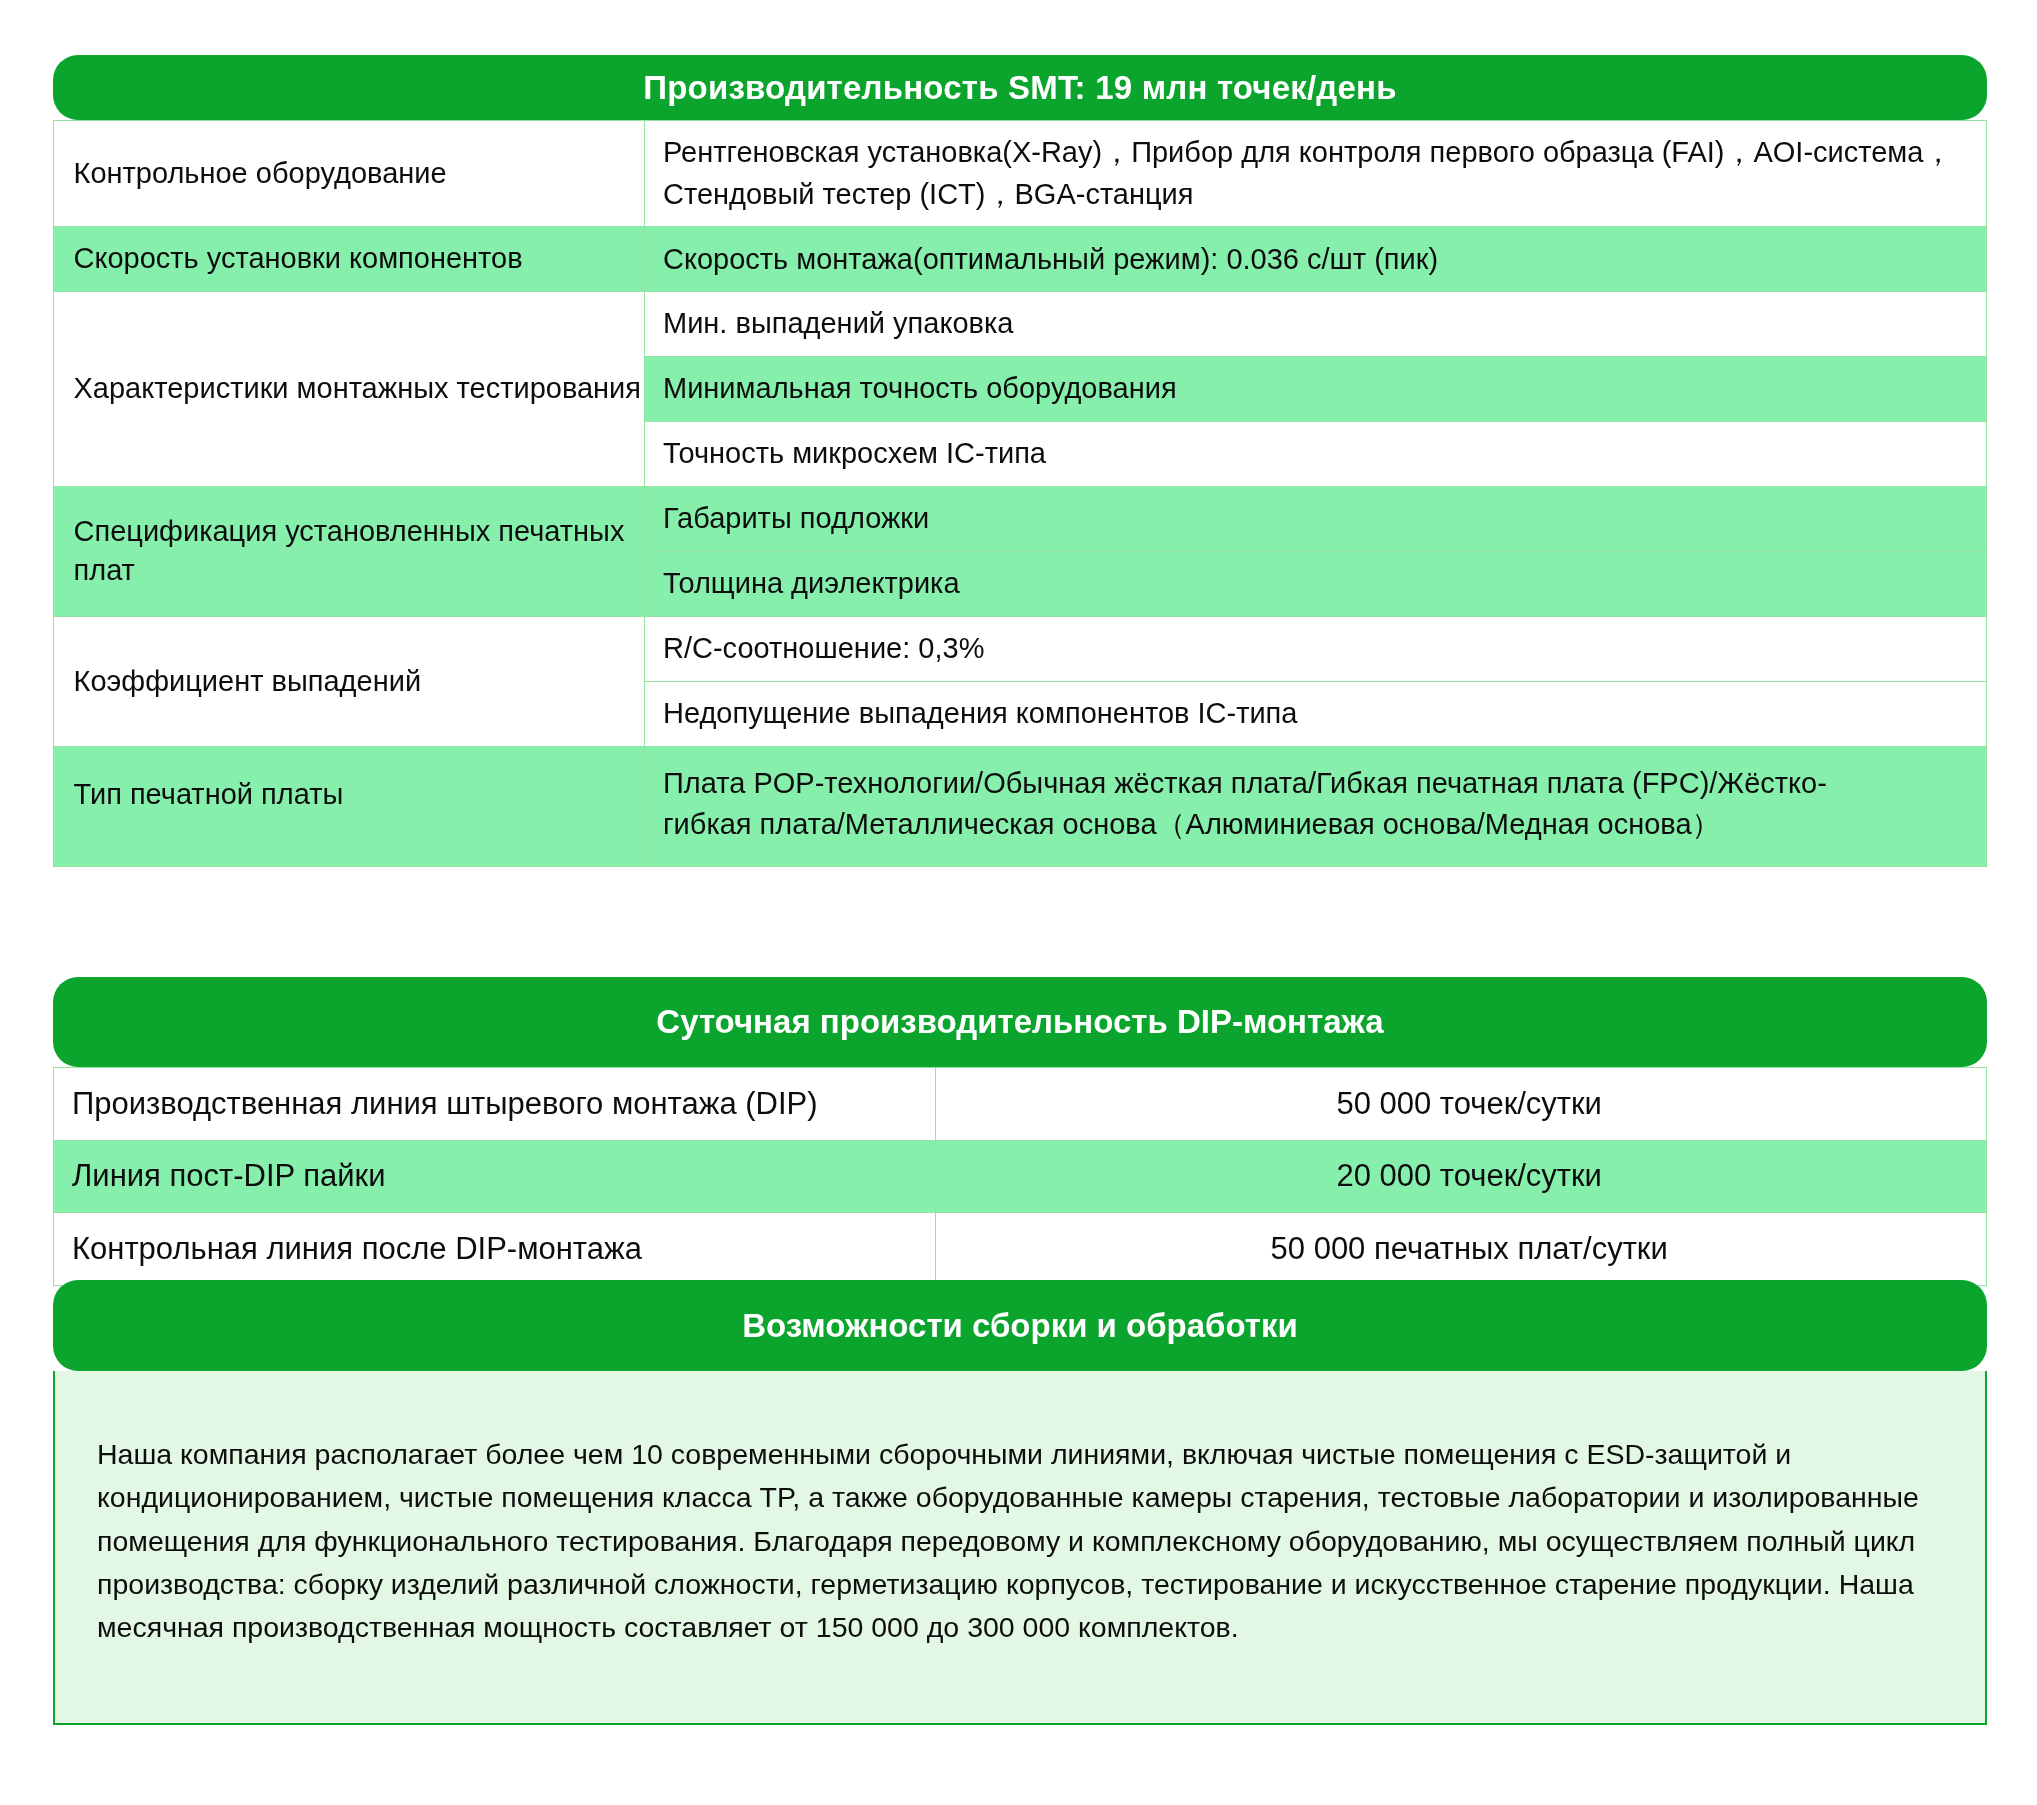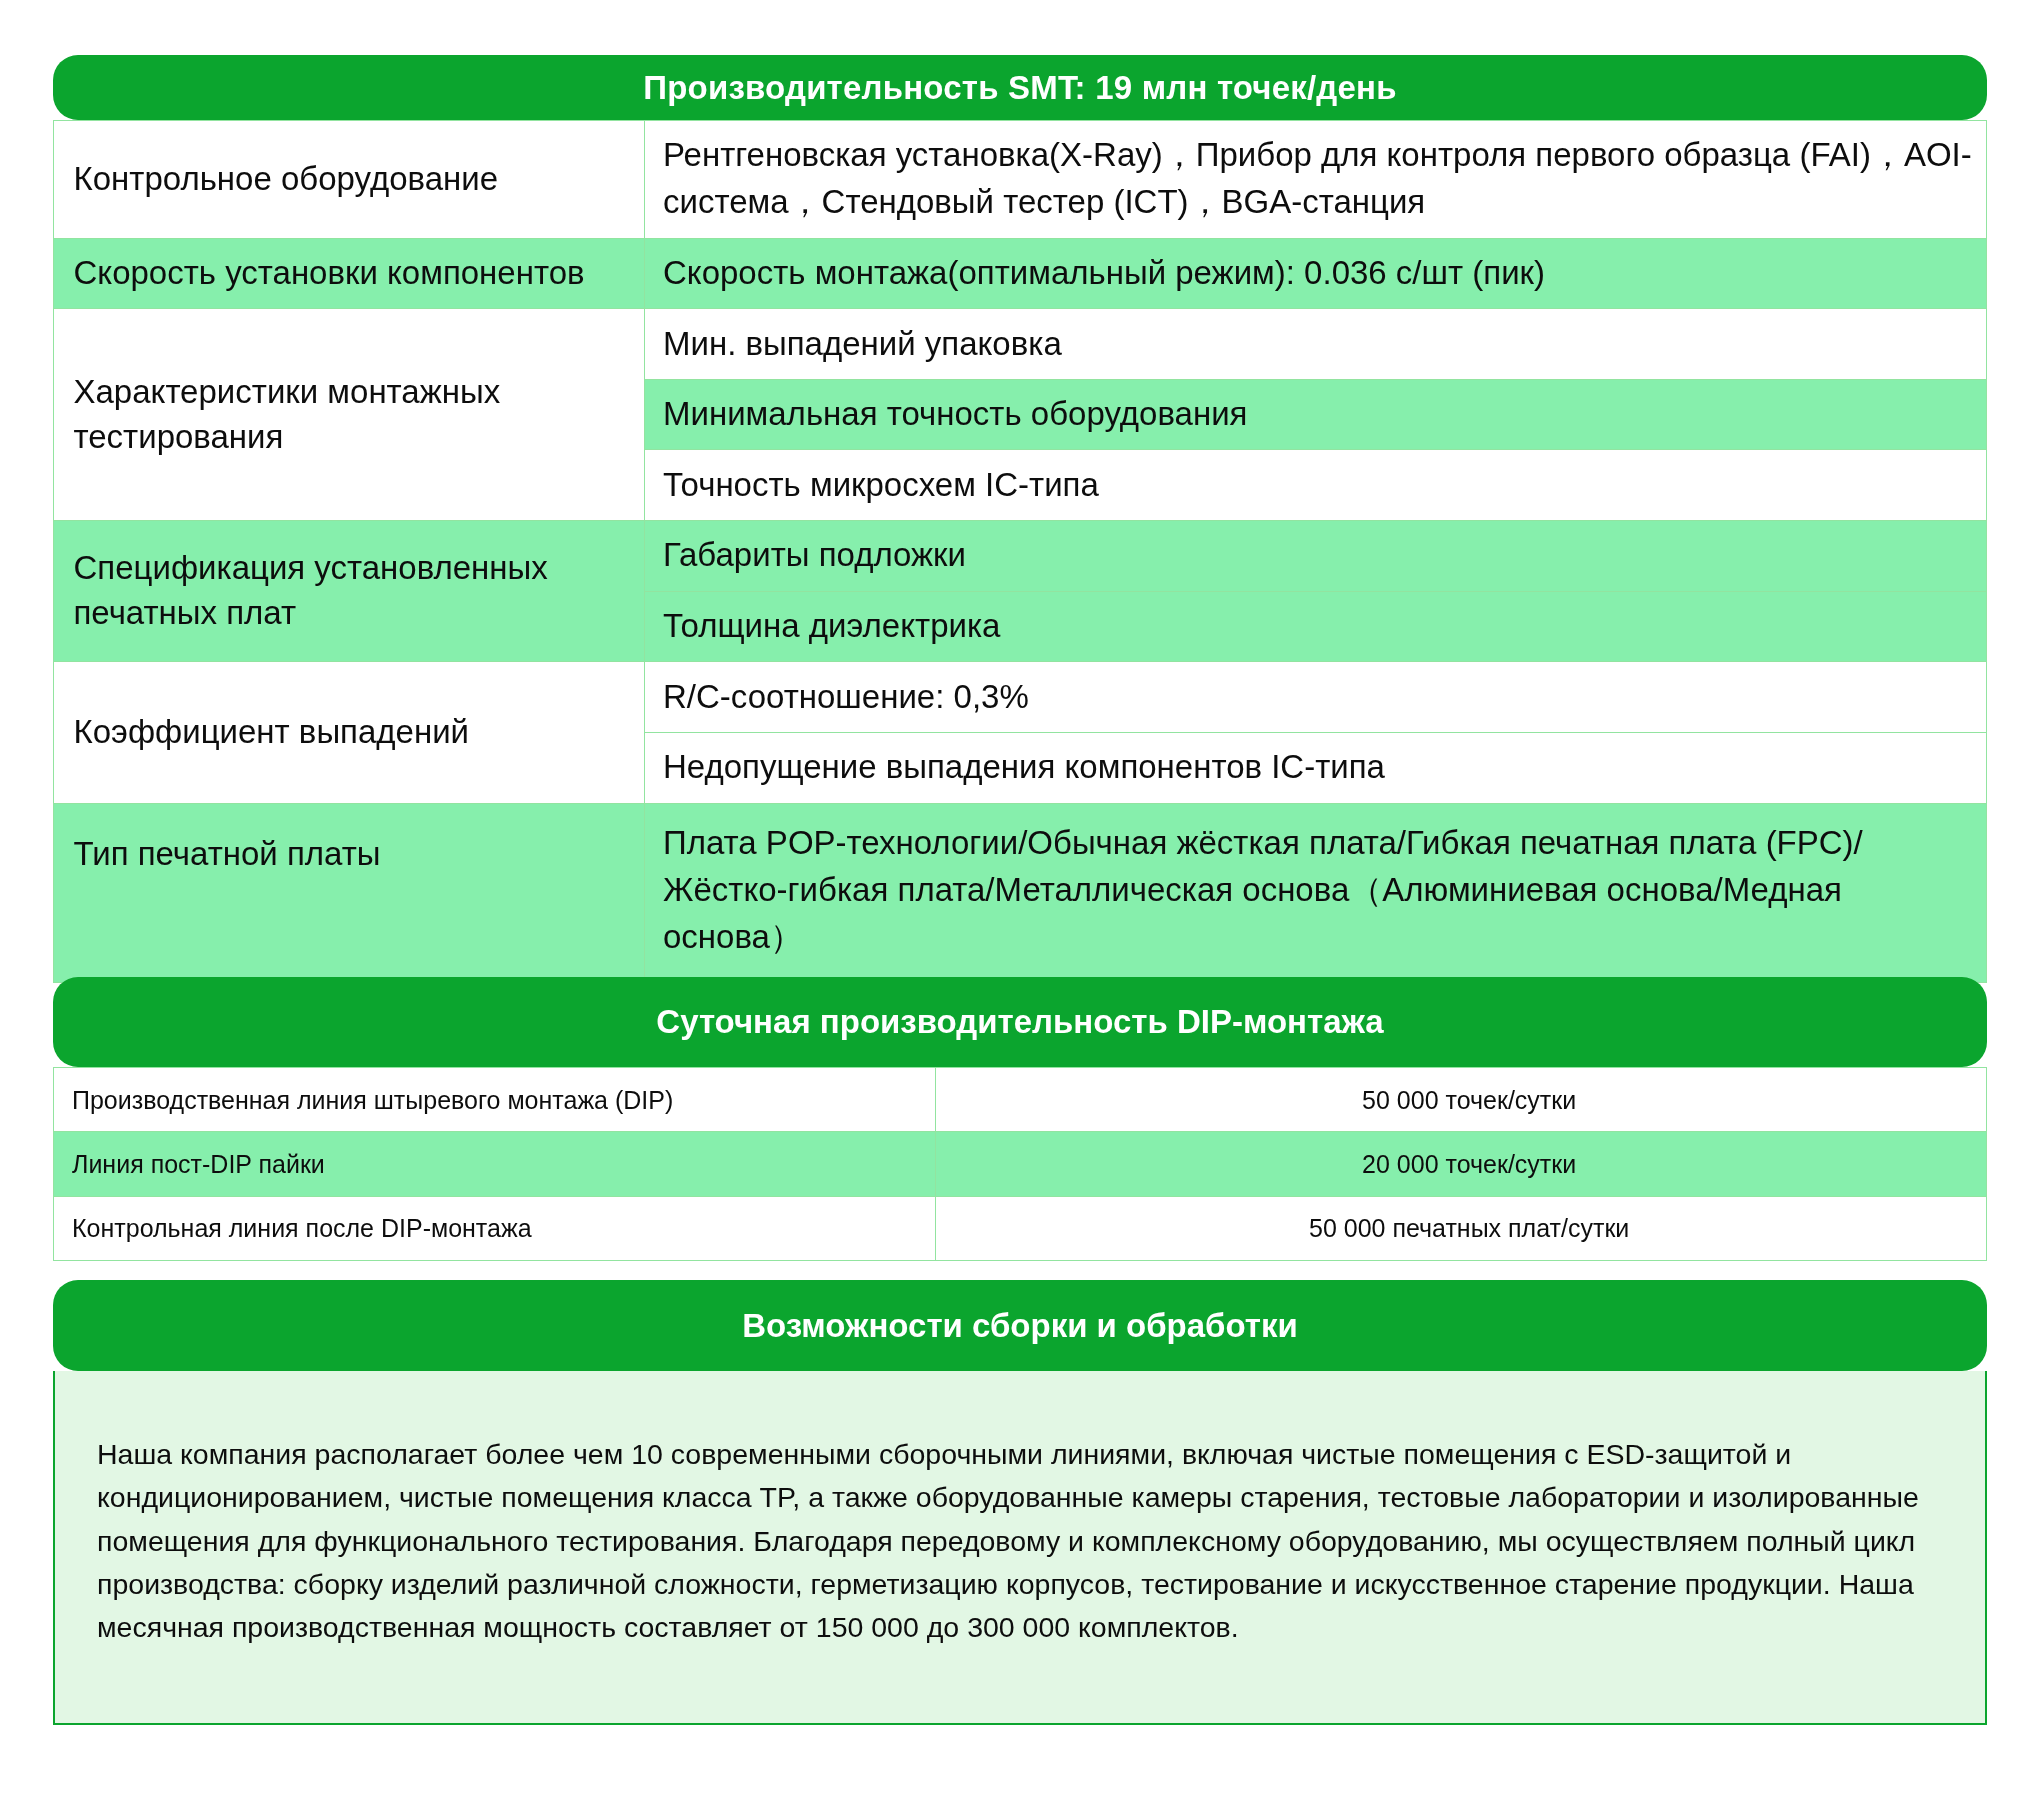--- a/index.html
+++ b/index.html
@@ -38,29 +38,29 @@
     vertical-align:middle;
     box-sizing:border-box;
     color:#0d0d0d;
   }
   .row-white{background:#ffffff;}
   .row-green{background:#86efac;}
 
   
   #panel-smt{left:53px;top:55px;width:1934px;}
   #panel-smt .panel-head{height:65px;font-size:33px;letter-spacing:0.2px;}
-  #panel-smt table.grid{font-size:33px;border-radius:15px;}
+  #panel-smt table.grid{font-size:29px;border-radius:15px;}
   #panel-smt td.k{padding:11.4px 0 11.4px 19.5px;line-height:1.36;}
   #panel-smt td.v{padding:11.4px 0 11.4px 18px;line-height:1.42;}
   #panel-smt col.c1{width:591px;}
 
   
   #panel-dip{left:53px;top:977px;width:1934px;}
   #panel-dip .panel-head{height:90px;font-size:33px;}
-  #panel-dip table.grid{font-size:25px;}
+  #panel-dip table.grid{font-size:31px;}
   #panel-dip td.k{padding:14.7px 0 14.7px 18px;line-height:1.36;}
   #panel-dip td.v{padding:14.7px 0 14.7px 16.3px;line-height:1.36;text-align:center;}
   #panel-dip col.c1{width:882px;}
 
   
   #panel-cap{left:53px;top:1280px;width:1934px;}
   #panel-cap .panel-head{height:91px;font-size:33px;}
   #panel-cap .body{
     background:#e2f7e4;
     border:2.4px solid #0ba52e;

